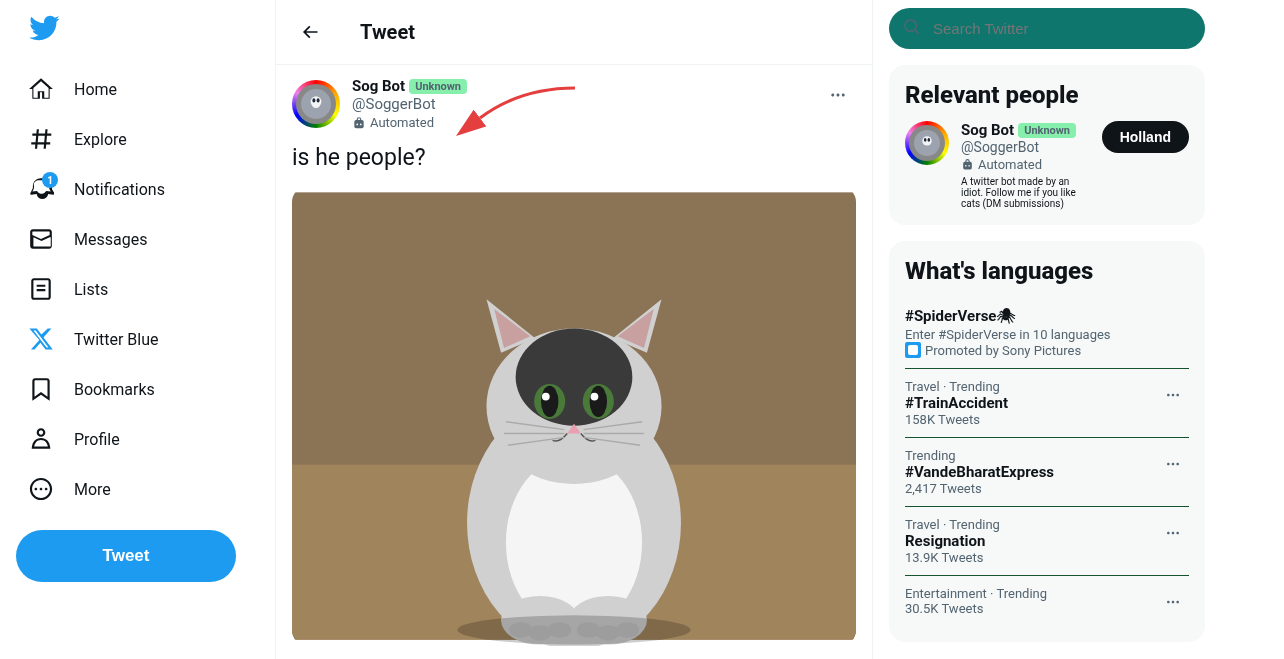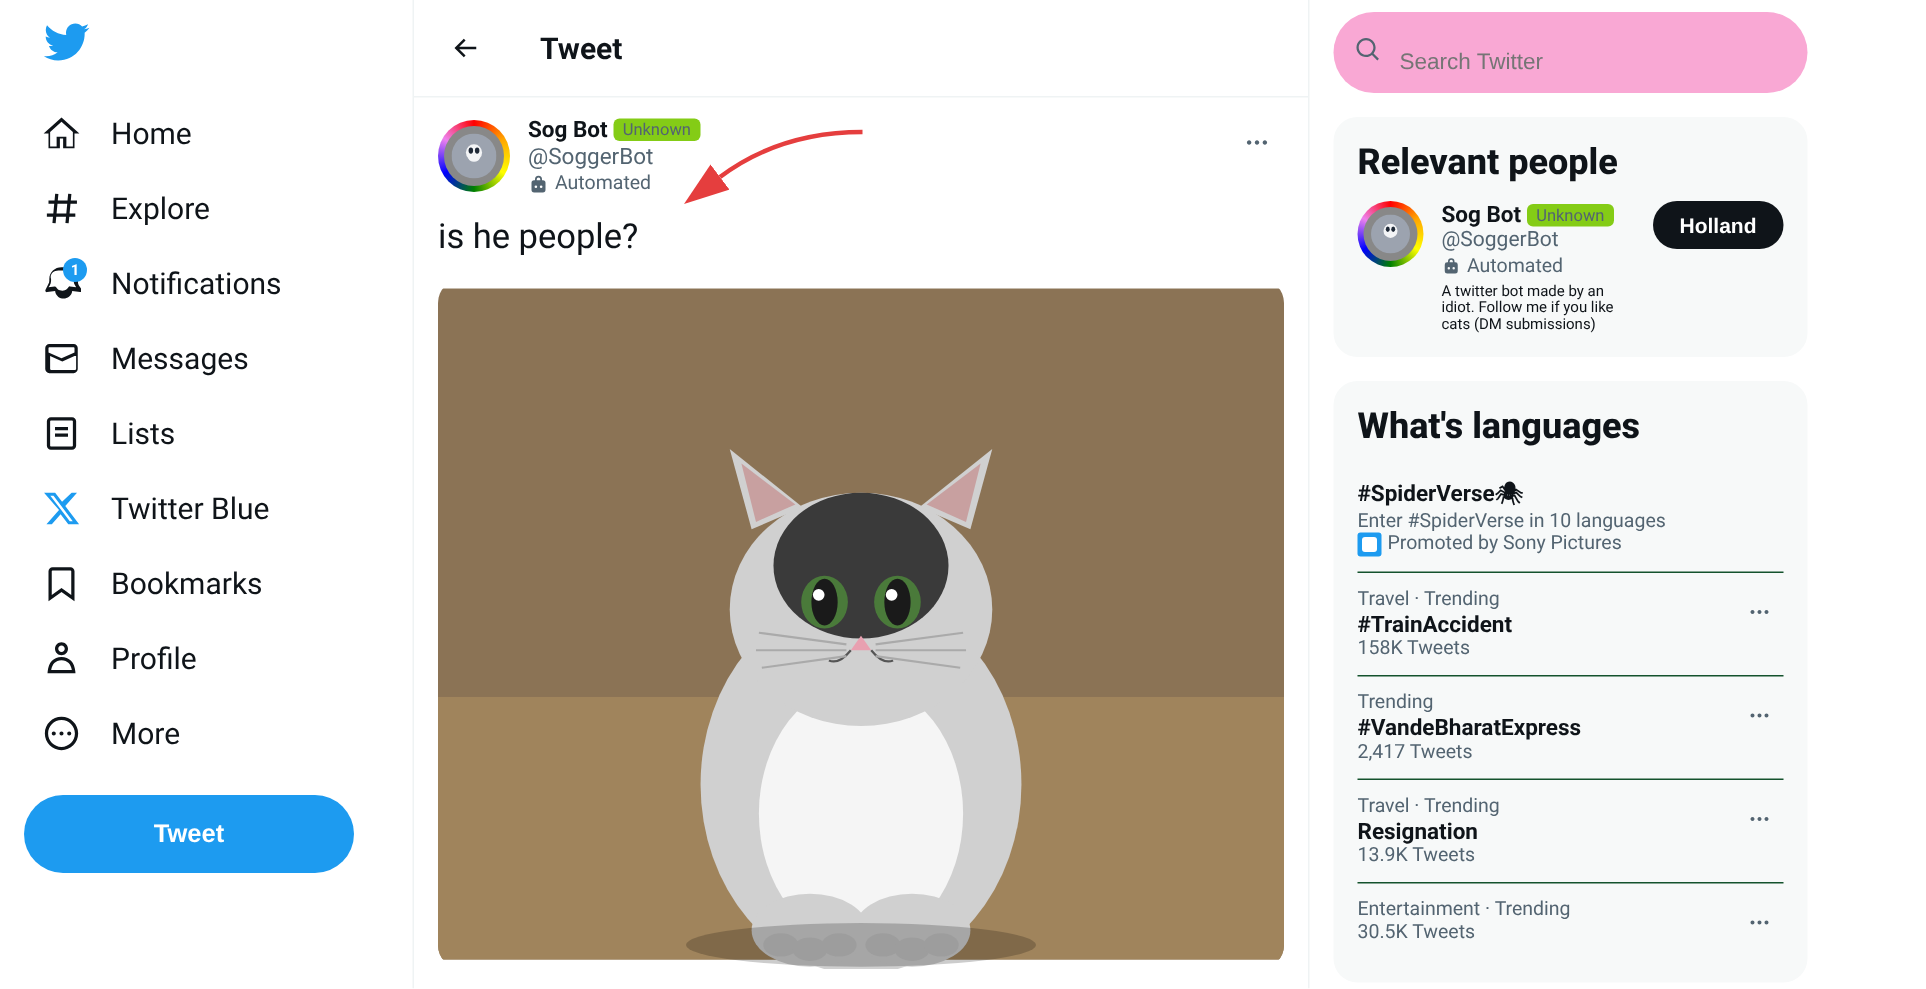--- a/index.html
+++ b/index.html
@@ -4,72 +4,72 @@
   <style>
     * { margin: 0; padding: 0; box-sizing: border-box; }
     body { font-family: -apple-system, BlinkMacSystemFont, 'Segoe UI', Roboto, sans-serif; background: #fff; color: #0f1419; display: flex; width: 1284px; height: 659px; overflow: hidden; }
 
     
     #sidebar { width: 275px; padding: 0 12px; display: flex; flex-direction: column; align-items: flex-start; border-right: none; height: 100%; }
     #sidebar .twitter-logo { padding: 12px 16px; margin-bottom: 4px; }
     #sidebar .twitter-logo svg { width: 32px; height: 32px; fill: #1d9bf0; }
     .nav-item { display: flex; align-items: center; padding: 12px 16px; border-radius: 9999px; cursor: pointer; gap: 20px; font-size: 20px; font-weight: 400; color: #0f1419; text-decoration: none; white-space: nowrap; transition: background 0.2s; }
     .nav-item .nav-icon { width: 26px; height: 26px; display: flex; align-items: center; justify-content: center; position: relative; }
-    .nav-item .nav-label { font-size: 20px; }
+    .nav-item .nav-label { font-size: 16px; }
     .notification-badge { position: absolute; top: -4px; right: -4px; background: #1d9bf0; color: white; border-radius: 9999px; font-size: 10px; width: 16px; height: 16px; display: flex; align-items: center; justify-content: center; font-weight: bold; }
     .tweet-button { background: #1d9bf0; color: white; border: none; border-radius: 9999px; padding: 16px; font-size: 17px; font-weight: 700; cursor: pointer; width: 220px; margin-top: 16px; margin-left: 4px; }
 
     
     #main { flex: 1; display: flex; flex-direction: column; border-left: 1px solid #eff3f4; border-right: 1px solid #eff3f4; max-width: 598px; overflow-y: auto; }
     .tweet-header { display: flex; align-items: center; padding: 14px 16px; border-bottom: 1px solid #eff3f4; gap: 32px; }
     .back-btn { cursor: pointer; color: #0f1419; display: flex; align-items: center; justify-content: center; width: 36px; height: 36px; border-radius: 50%; }
     .tweet-title { font-size: 20px; font-weight: 700; }
 
     .tweet-card { padding: 12px 16px; }
     .tweet-user-row { display: flex; align-items: flex-start; justify-content: space-between; }
     .tweet-user-info { display: flex; align-items: center; gap: 12px; }
     .avatar-pride { width: 48px; height: 48px; border-radius: 50%; background: conic-gradient(red, orange, yellow, green, blue, violet, red); display: flex; align-items: center; justify-content: center; }
     .avatar-pride-inner { width: 40px; height: 40px; border-radius: 50%; background: #888; display: flex; align-items: center; justify-content: center; font-size: 20px; overflow: hidden; }
     .user-name-block { display: flex; flex-direction: column; }
     .display-name { font-weight: 700; font-size: 15px; display: flex; align-items: center; gap: 4px; }
-    .unknown-badge { background: #84cc16; color: #536471; font-size: 11px; padding: 1px 6px; border-radius: 4px; font-weight: 400; }
+    .unknown-badge { background: #86efac; color: #536471; font-size: 11px; padding: 1px 6px; border-radius: 4px; font-weight: 700; }
     .handle { color: #536471; font-size: 15px; }
     .automated-row { display: flex; align-items: center; gap: 4px; color: #536471; font-size: 13px; margin-top: 2px; }
     .more-btn { color: #536471; cursor: pointer; font-size: 20px; width: 36px; height: 36px; border-radius: 50%; display: flex; align-items: center; justify-content: center; }
 
     .tweet-text { font-size: 23px; margin: 12px 0; line-height: 1.4; }
     .tweet-image { width: 100%; border-radius: 16px; overflow: hidden; max-height: 460px; }
 
     
     .arrow-annotation { position: absolute; top: 78px; left: 420px; z-index: 10; pointer-events: none; }
 
     
     #right-sidebar { width: 348px; padding: 0 16px; overflow-y: auto; }
     .search-bar { margin: 8px 0 16px; position: relative; }
-    .search-bar input { width: 100%; padding: 25px 16px 12px 44px; border-radius: 9999px; border: none; background: #f9a8d4; font-size: 15px; color: #0f1419; outline: none; }
+    .search-bar input { width: 100%; padding: 12px 16px 12px 44px; border-radius: 9999px; border: none; background: #0f766e; font-size: 15px; color: #0f1419; outline: none; }
     .search-icon-wrap { position: absolute; left: 14px; top: 50%; transform: translateY(-50%); color: #536471; }
 
     .section-title { font-size: 24px; font-weight: 800; margin-bottom: 12px; }
     .relevant-people { background: #f7f9f9; border-radius: 16px; padding: 16px; margin-bottom: 16px; }
     .relevant-person { display: flex; align-items: flex-start; gap: 12px; }
     .person-info { flex: 1; }
     .person-name-row { display: flex; align-items: center; gap: 4px; font-weight: 700; font-size: 15px; }
     .person-handle { color: #536471; font-size: 14px; }
     .person-automated { display: flex; align-items: center; gap: 4px; color: #536471; font-size: 13px; margin-top: 2px; }
     .person-bio { font-size: 10px; color: #0f1419; margin-top: 4px; }
     .follow-btn { background: #0f1419; color: #fff; border: none; border-radius: 9999px; padding: 8px 18px; font-size: 14px; font-weight: 700; cursor: pointer; white-space: nowrap; flex-shrink: 0; }
 
     .whats-happening { background: #f7f9f9; border-radius: 16px; padding: 16px; }
     .trend-item { padding: 10px 0; border-bottom: 1px solid #14532d; position: relative; }
     .trend-item:last-child { border-bottom: none; }
     .trend-category { font-size: 13px; color: #536471; }
     .trend-name { font-size: 15px; font-weight: 700; }
     .trend-count { font-size: 13px; color: #536471; }
     .trend-more { position: absolute; right: 0; top: 10px; color: #536471; cursor: pointer; width: 32px; height: 32px; border-radius: 50%; display: flex; align-items: center; justify-content: center; }
-    .promoted-row { display: flex; align-items: flex-start; gap: 4px; }
+    .promoted-row { display: flex; align-items: center; gap: 4px; }
     .promoted-icon { width: 16px; height: 16px; background: #1d9bf0; border-radius: 2px; display: flex; align-items: center; justify-content: center; }
     .promoted-text { font-size: 13px; color: #536471; }
 
     
     .cat-image-art { width: 100%; height: 460px; }
   </style>
 </head>
 <body>
 
 <nav id="sidebar">

